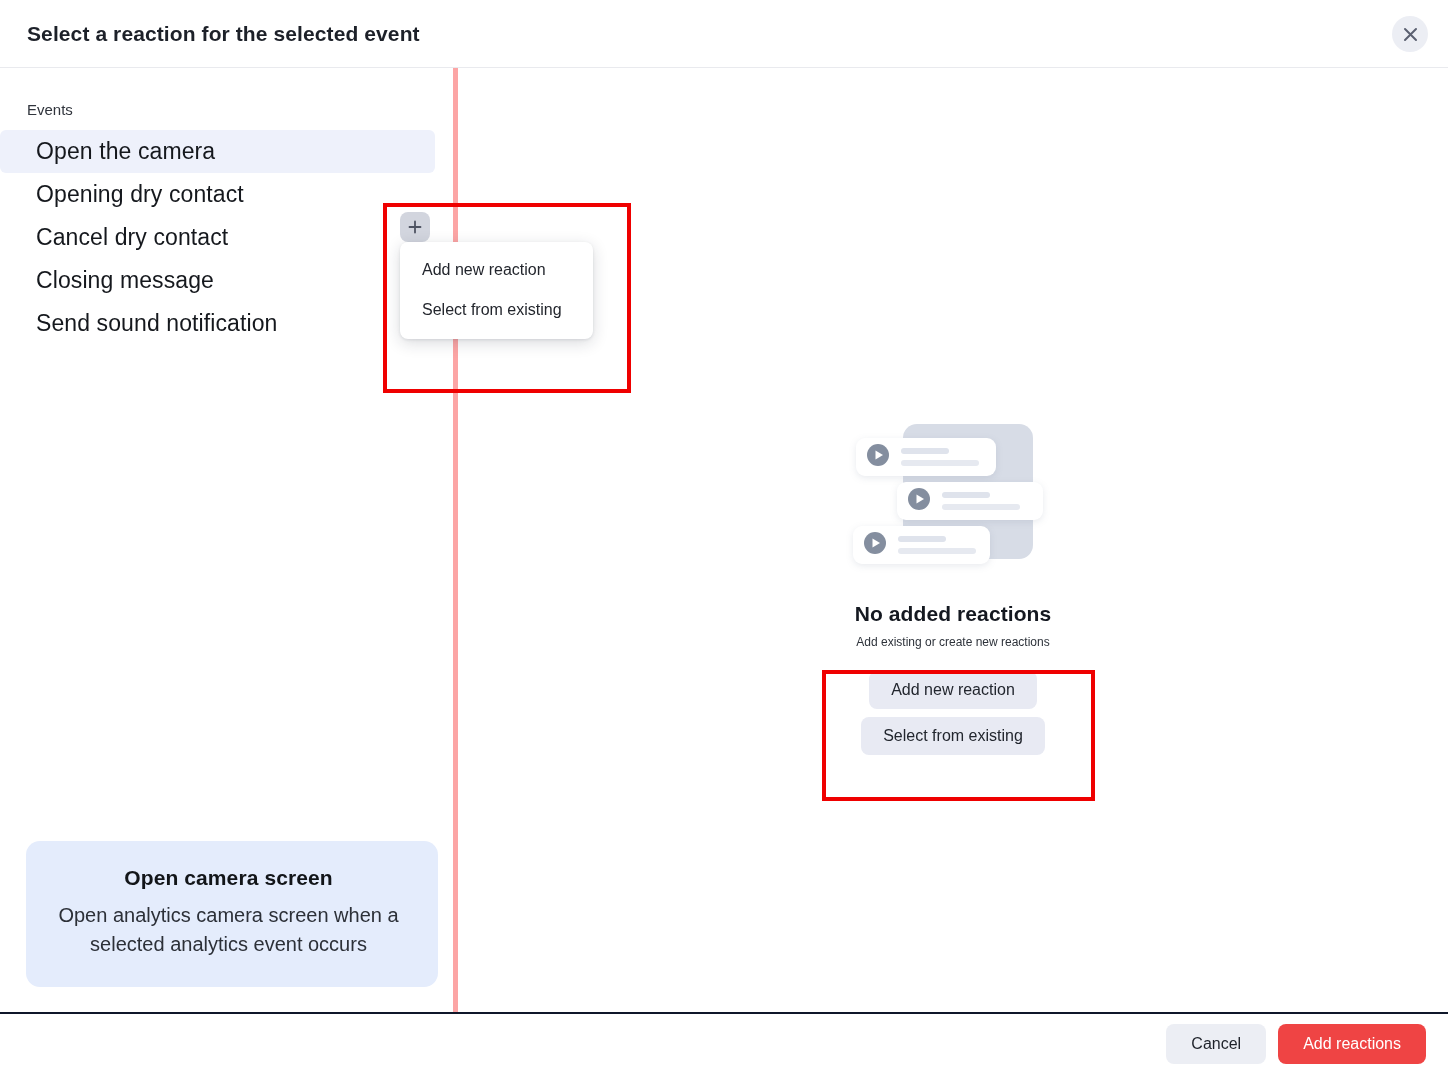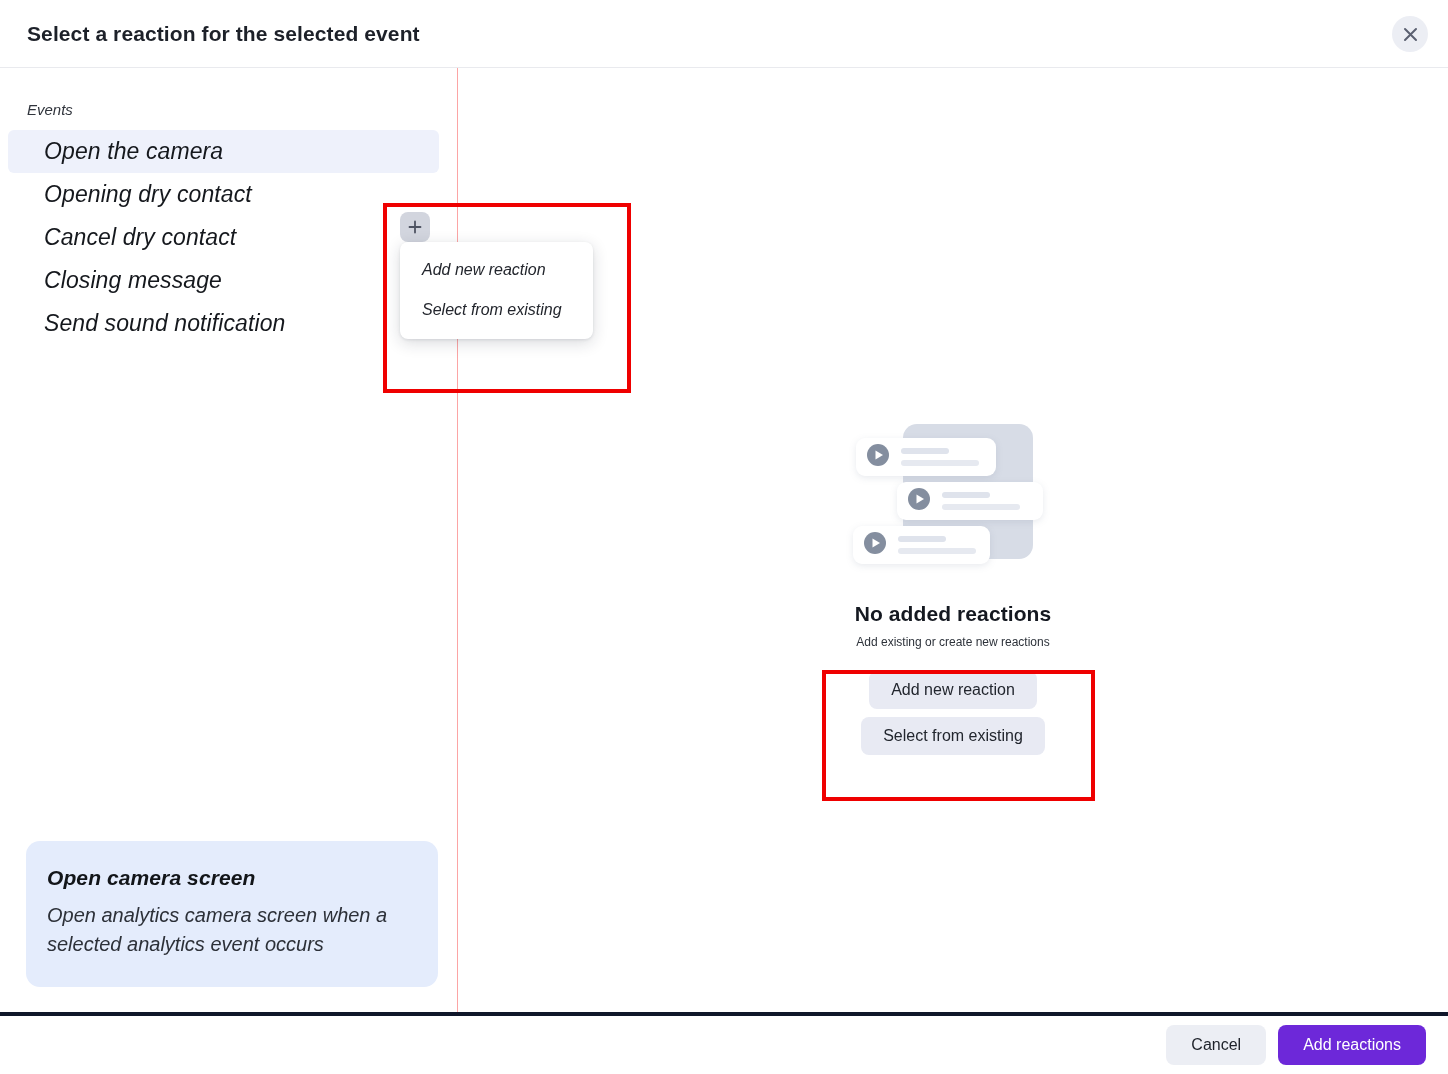--- a/index.html
+++ b/index.html
@@ -58,41 +58,40 @@
     position: relative;
     flex: 1 1 auto;
     display: flex;
     min-height: 0;
   }
 
   .left-pane {
     position: relative;
     width: 458px;
     flex: 0 0 458px;
-    border-right: 1px solid #fca5a5;
+    border-right: 5px solid #fca5a5;
     padding: 0;
-    font-style: italic;
   }
 
   .events-label {
     font-size: 15px;
     color: #30343c;
     padding: 33px 0 0 27px;
   }
 
   .events-list {
     margin-top: 12px;
   }
   .event-row {
     position: relative;
     height: 43px;
     display: flex;
     align-items: center;
     padding-left: 36px;
-    margin: 0 18px 0 8px;
+    margin: 0 18px 0 0;
     border-radius: 6px;
     cursor: pointer;
   }
   .event-row.selected {
     background: #eef1fb;
   }
   .event-label {
     font-size: 23px;
     color: #15181d;
     line-height: 1;
@@ -151,20 +150,21 @@
 
   
   .info-card {
     position: absolute;
     left: 26px;
     bottom: 25px;
     width: 412px;
     background: #e4ecfc;
     border-radius: 14px;
     padding: 25px 28px 28px 21px;
+    text-align: center;
   }
   .info-card-title {
     font-size: 21px;
     font-weight: bold;
     color: #121519;
     margin-bottom: 11px;
     letter-spacing: .1px;
   }
   .info-card-desc {
     font-size: 20px;
@@ -254,41 +254,41 @@
     font-size: 16px;
     color: #22262e;
     font-family: "Liberation Sans", sans-serif;
     cursor: pointer;
   }
 
   
   .footer {
     flex: 0 0 62px;
     height: 62px;
-    border-top: 4px solid #0f172a;
+    border-top: 2px solid #0f172a;
     display: flex;
     align-items: center;
     justify-content: flex-end;
     padding-right: 22px;
     gap: 12px;
     background: #ffffff;
   }
   .btn-cancel {
     background: #eceef4;
     color: #1d2129;
     border: none;
     border-radius: 8px;
     height: 40px;
     padding: 0 25px;
     font-size: 16px;
     font-family: "Liberation Sans", sans-serif;
     cursor: pointer;
   }
   .btn-primary {
-    background: #6d28d9;
+    background: #ef4444;
     color: #ffffff;
     border: none;
     border-radius: 8px;
     height: 40px;
     padding: 0 25px;
     font-size: 16px;
     font-family: "Liberation Sans", sans-serif;
     cursor: pointer;
   }
 </style>

